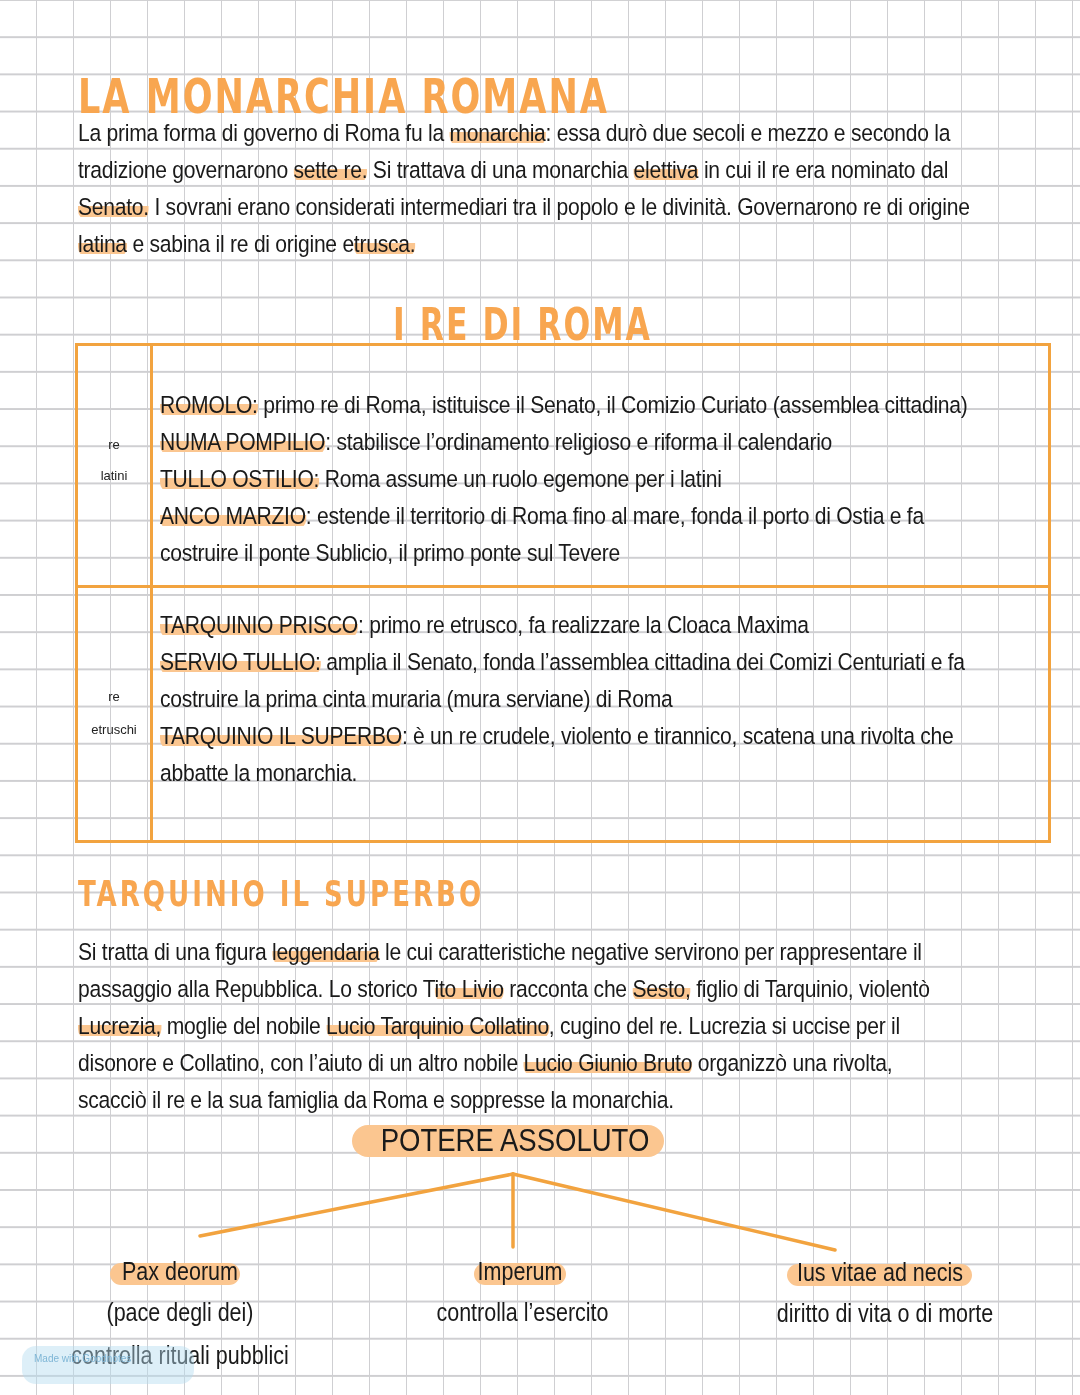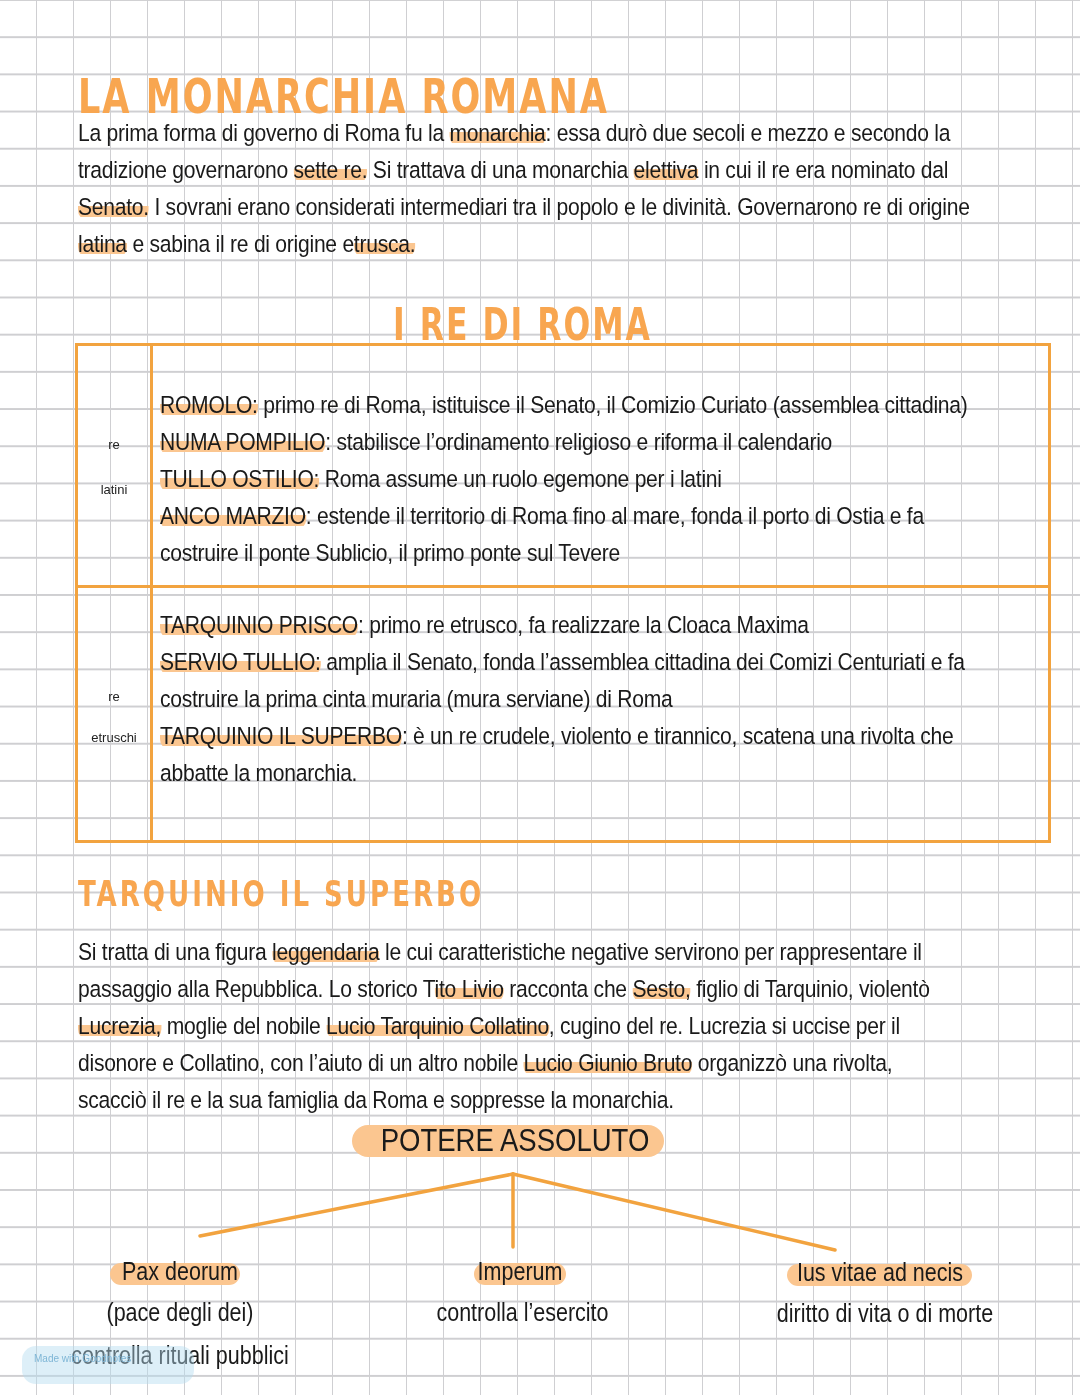--- a/index.html
+++ b/index.html
@@ -62,33 +62,33 @@
 </div>
 
 <div class="abs title" style="left:393px; top:300px; font-size:35px;">I RE DI ROMA</div>
 
 <div class="abs table-box" style="left:75px; top:343px; width:970px; height:494px;"></div>
 <div class="abs divline" style="left:150px; top:343px; width:3px; height:500px;"></div>
 <div class="abs divline" style="left:75px; top:585px; width:976px; height:3px;"></div>
 
 <div class="abs side-label" style="left:78px; top:437px; width:72px;">
   <div>re</div>
-  <div style="margin-top:30px;">latini</div>
+  <div style="margin-top:16px;">latini</div>
 </div>
 <div class="abs" style="left:160px; top:386px;">
   <div class="para"><span class="hl">ROMOLO:</span><span> primo re di Roma, istituisce il Senato, il Comizio Curiato (assemblea cittadina)</span></div>
   <div class="para"><span class="hl">NUMA POMPILIO</span><span>: stabilisce l’ordinamento religioso e riforma il calendario</span></div>
   <div class="para"><span class="hl">TULLO OSTILIO:</span><span> Roma assume un ruolo egemone per i latini</span></div>
   <div class="para"><span class="hl">ANCO MARZIO</span><span>: estende il territorio di Roma fino al mare, fonda il porto di Ostia e fa</span></div>
   <div class="para"><span>costruire il ponte Sublicio, il primo ponte sul Tevere</span></div>
 </div>
 
 <div class="abs side-label" style="left:78px; top:689px; width:72px;">
   <div>re</div>
-  <div style="margin-top:26px;">etruschi</div>
+  <div style="margin-top:18px;">etruschi</div>
 </div>
 <div class="abs" style="left:160px; top:606px;">
   <div class="para"><span class="hl">TARQUINIO PRISCO</span><span>: primo re etrusco, fa realizzare la Cloaca Maxima</span></div>
   <div class="para"><span class="hl">SERVIO TULLIO:</span><span> amplia il Senato, fonda l’assemblea cittadina dei Comizi Centuriati e fa</span></div>
   <div class="para"><span>costruire la prima cinta muraria (mura serviane) di Roma</span></div>
   <div class="para"><span class="hl">TARQUINIO IL SUPERBO</span><span>: è un re crudele, violento e tirannico, scatena una rivolta che</span></div>
   <div class="para"><span>abbatte la monarchia.</span></div>
 </div>
 
 <div class="abs title" style="left:78px; top:872px; font-size:29px; letter-spacing:3px;">TARQUINIO IL SUPERBO</div>

